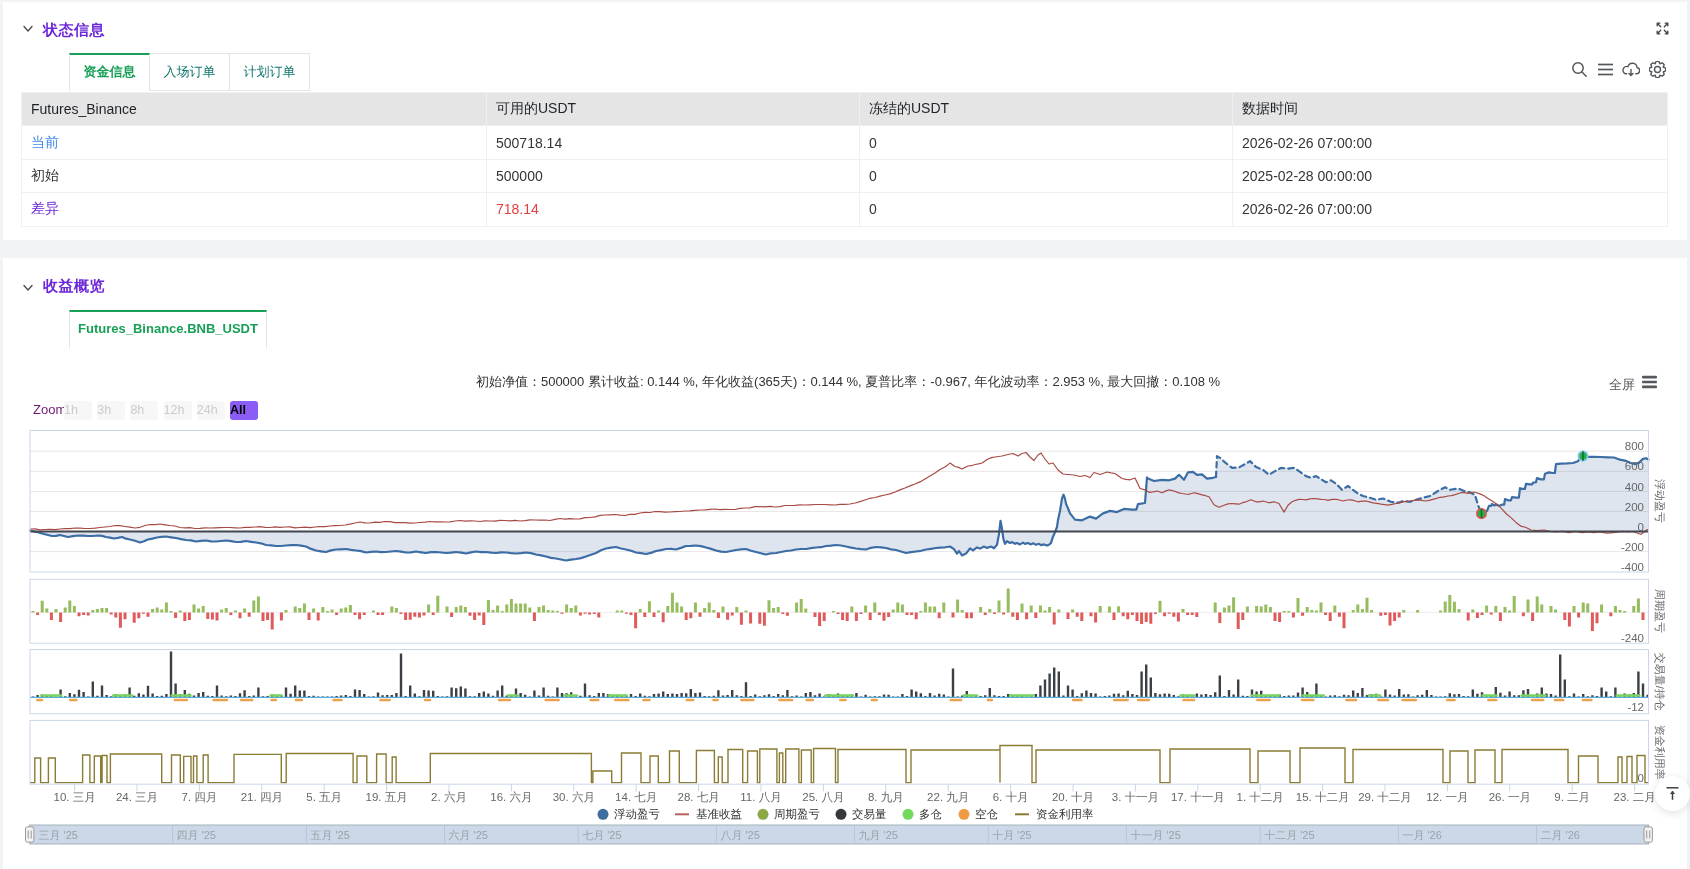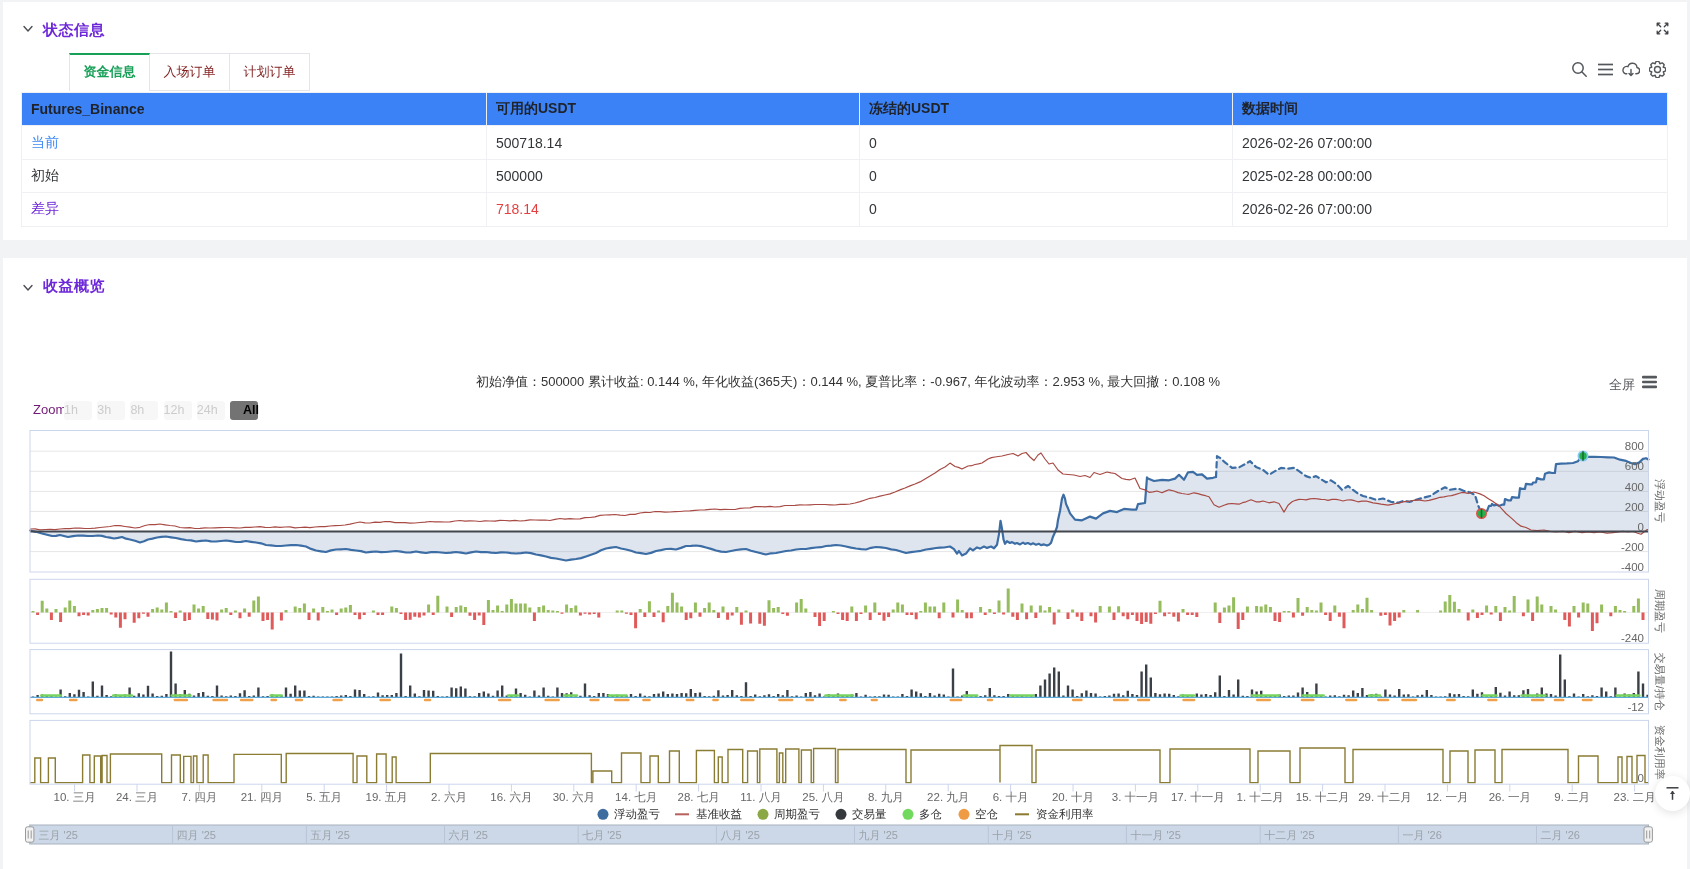--- a/index.html
+++ b/index.html
@@ -1,28 +1,28 @@
 <!DOCTYPE html>
 <html><head><meta charset="utf-8"><style>
 * { margin:0; padding:0; box-sizing:border-box; }
 html,body { width:1690px; height:869px; background:#f2f3f5; font-family:"Liberation Sans",sans-serif; font-size:14px; color:#333639; overflow:hidden; }
 .card { position:absolute; background:#fff; left:3px; width:1684px; }
 .c1 { top:2px; height:238px; }
 .c2 { top:258px; height:611px; }
 .hdr { position:absolute; left:40px; font-size:15px; font-weight:bold; color:#6d28d9; letter-spacing:0.5px; }
 .chev { position:absolute; left:19px; }
 .tabs { position:absolute; display:flex; }
-.tab { height:38px; border:1px solid #e4e5ea; border-left:none; line-height:36px; text-align:center; color:#7f1d1d; background:#fff; font-size:13px; }
+.tab { height:38px; border:1px solid #e4e5ea; border-left:none; line-height:36px; text-align:center; color:#0f766e; background:#fff; font-size:13px; }
 .tab.first { border-left:1px solid #e4e5ea; }
 .tab.act { border-top:2px solid #18a058; color:#18a058; font-weight:bold; border-bottom:none; line-height:34px;margin-left:48px; }
 table { border-collapse:collapse; position:absolute; left:18px; top:90px; table-layout:fixed; }
 th,td { border:1px solid #eff0f4; height:33.4px; padding:0 0 0 9px; text-align:left; font-size:14px; font-weight:normal; }
-th { background:#3b82f6; font-weight:bold; color:#1f2329; }
+th { background:#e5e5e5; font-weight:normal; color:#1f2329; }
 .zbtn { position:absolute; top:142.5px; width:28px; height:19px; border-radius:3px; background:#f7f7f7; color:#cccccc; font-size:12.5px; text-align:left; line-height:19px; }
-.zbtn.sel { background:#737373; color:#000; font-weight:bold;padding-left:13px; }
+.zbtn.sel { background:#8b5cf6; color:#000; font-weight:bold; }
 </style></head>
 <body>
 <div class="card c1">
   <span class="chev" style="top:20px"><svg width="12" height="12" viewBox="0 0 12 12">
         <polyline points="2,3.5 6,8 10,3.5" fill="none" stroke="#4b4e52" stroke-width="1.4" stroke-linecap="round" stroke-linejoin="round"></polyline>
       </svg></span>
   <div class="hdr" style="top:19px">状态信息</div>
   <span style="position:absolute;left:1653px;top:20px"><svg width="13" height="13" viewBox="0 0 13 13" fill="none" stroke="#3f4247" stroke-width="1.3" stroke-linecap="round">
 <path d="M4.7 4.7L1.2 1.2M1.2 1.2v2.6M1.2 1.2h2.6"></path>
         <path d="M8.3 4.7l3.5-3.5M11.8 1.2v2.6M11.8 1.2H9.2"></path>
@@ -86,20 +86,23 @@
           <td>2026-02-26 07:00:00</td>
         </tr>
   </tbody>
     </table>
 </div>
 <div class="card c2">
   <span class="chev" style="top:23px"><svg width="12" height="12" viewBox="0 0 12 12">
         <polyline points="2,3.5 6,8 10,3.5" fill="none" stroke="#4b4e52" stroke-width="1.4" stroke-linecap="round" stroke-linejoin="round"></polyline>
       </svg></span>
   <div class="hdr" style="top:19px">收益概览</div>
+  <div class="tabs" style="left:18px;top:52px">
+    <div class="tab act first" style="width:198px">Futures_Binance.BNB_USDT</div>
+  </div>
   <div style="position:absolute;left:0;top:115px;width:1690px;text-align:center;font-size:13px;color:#333">初始净值：500000 累计收益: 0.144 %, 年化收益(365天)：0.144 %, 夏普比率：-0.967, 年化波动率：2.953 %, 最大回撤：0.108 %</div>
   <div style="position:absolute;left:1606px;top:118px;font-size:13px;color:#55585c">全屏</div>
   <span style="position:absolute;left:1639px;top:117px"><svg width="15" height="14" viewBox="0 0 15 14">
         <rect x="0" y="0.8" width="15" height="2.6" rx="1" fill="#55585c"></rect>
         <rect x="0" y="5.7" width="15" height="2.6" rx="1" fill="#55585c"></rect>
         <rect x="0" y="10.6" width="15" height="2.6" rx="1" fill="#55585c"></rect>
       </svg></span>
   <div style="position:absolute;left:30px;top:144px;font-size:13px;color:#701a75">Zoom</div>
   <div class="zbtn" style="left:61px">1h</div>
   <div class="zbtn" style="left:94.2px">3h</div>

